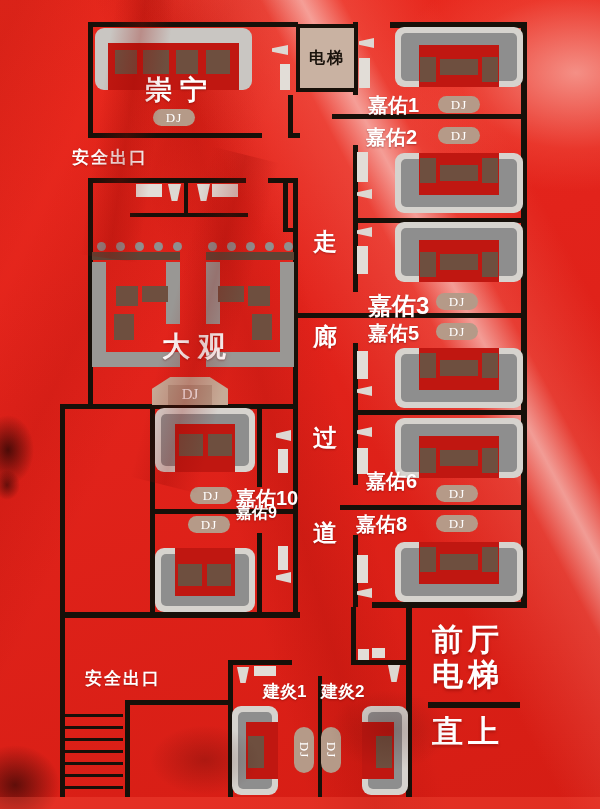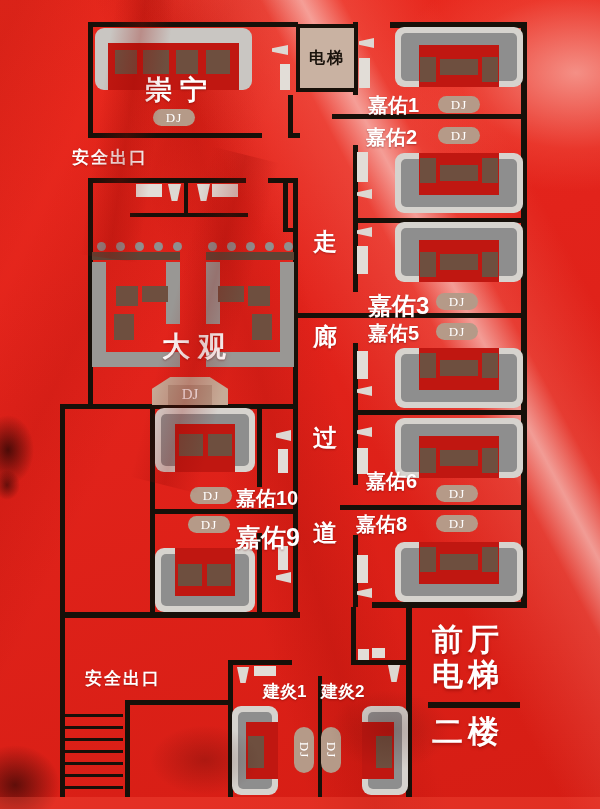--- a/index.html
+++ b/index.html
@@ -270,37 +270,37 @@
 
   <div class="lbl" style="left:145px;top:72px;font-size:27px;letter-spacing:8px">崇宁</div>
   <div class="lbl" style="left:162px;top:328px;font-size:28px;letter-spacing:8px">大观</div>
   <div class="lbl" style="left:368px;top:92px;font-size:20px">嘉佑1</div>
   <div class="lbl" style="left:366px;top:124px;font-size:20px">嘉佑2</div>
   <div class="lbl" style="left:368px;top:290px;font-size:24px">嘉佑3</div>
   <div class="lbl" style="left:368px;top:320px;font-size:20px">嘉佑5</div>
   <div class="lbl" style="left:366px;top:468px;font-size:20px">嘉佑6</div>
   <div class="lbl" style="left:356px;top:511px;font-size:20px">嘉佑8</div>
   <div class="lbl" style="left:236px;top:485px;font-size:20px">嘉佑10</div>
-  <div class="lbl" style="left:236px;top:521px;font-size:25px">嘉佑9</div>
+  <div class="lbl" style="left:236px;top:503px;font-size:16px">嘉佑9</div>
   <div class="lbl" style="left:263px;top:680px;font-size:17px">建炎1</div>
   <div class="lbl" style="left:321px;top:680px;font-size:17px">建炎2</div>
 
   <div class="lbl" style="left:72px;top:146px;font-size:17px;letter-spacing:2px">安全出口</div>
   <div class="lbl" style="left:85px;top:667px;font-size:17px;letter-spacing:2px">安全出口</div>
   <div class="lbl" style="left:313px;top:226px;font-size:24px">走</div>
   <div class="lbl" style="left:313px;top:321px;font-size:24px">廊</div>
   <div class="lbl" style="left:313px;top:422px;font-size:24px">过</div>
   <div class="lbl" style="left:313px;top:517px;font-size:24px">道</div>
 
   <div class="bigtxt" style="left:432px;top:622px">
     <div>前厅</div>
     <div>电梯</div>
   </div>
   <div class="bigtxt" style="left:432px;top:714px">
-    <div>二楼</div>
+    <div>直上</div>
   </div>
 
   <div class="smudge" style="left:-18px;top:415px;width:52px;height:70px;background:radial-gradient(closest-side,rgba(30,4,2,.75),rgba(30,4,2,0))"></div>
   <div class="smudge" style="left:-6px;top:470px;width:26px;height:30px;background:radial-gradient(closest-side,rgba(30,4,2,.6),rgba(30,4,2,0))"></div>
   <div class="smudge" style="left:-30px;top:745px;width:90px;height:80px;background:radial-gradient(closest-side,rgba(30,4,2,.65),rgba(30,4,2,0))"></div>
   <div class="smudge" style="left:150px;top:725px;width:110px;height:70px;background:radial-gradient(closest-side,rgba(60,6,3,.28),rgba(60,6,3,0))"></div>
   <div class="smudge" style="left:330px;top:690px;width:120px;height:80px;background:radial-gradient(closest-side,rgba(60,6,3,.22),rgba(60,6,3,0))"></div>
   <div class="smudge" style="left:100px;top:-40px;width:60px;height:300px;border-radius:0;transform:rotate(8deg);background:linear-gradient(90deg,rgba(150,8,3,0),rgba(150,8,3,.30),rgba(150,8,3,0))"></div>
   <div class="smudge" style="left:170px;top:150px;width:70px;height:340px;border-radius:0;transform:rotate(14deg);background:linear-gradient(90deg,rgba(140,6,2,0),rgba(140,6,2,.25),rgba(140,6,2,0))"></div>
   <div class="smudge" style="left:0;top:797px;width:600px;height:12px;border-radius:0;background:rgba(255,90,70,.30)"></div>

